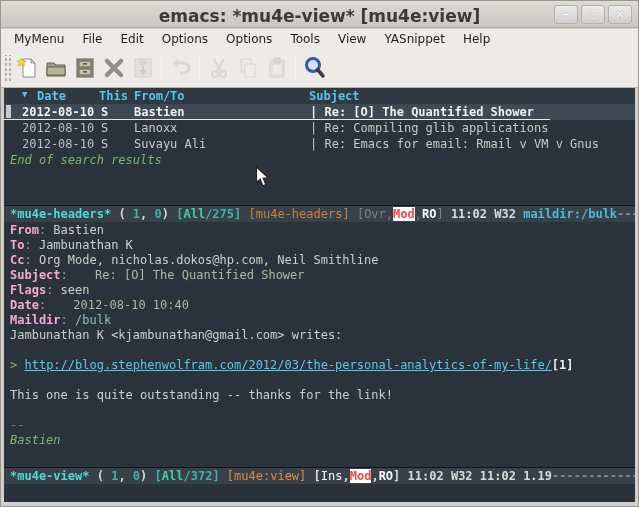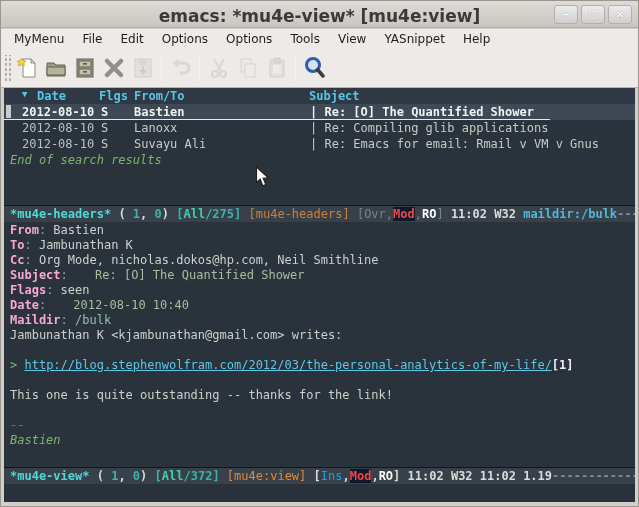--- a/index.html
+++ b/index.html
@@ -48,23 +48,23 @@
   
   .modeline{position:absolute;left:0;width:100%;height:17px;background:#38414a;
             border-top:1px solid #10161c;padding-left:6px;line-height:16px;white-space:nowrap;overflow:hidden;}
   .ml-top{top:117px;} .ml-bottom{top:379px;}
   .s-buffer{color:#4fd9d9;font-weight:bold;}
   .s-num{color:#3ab4aa;font-weight:bold;}
   .s-all{color:#3fd0a8;font-weight:bold;}
   .s-orange{color:#e08a3a;}
   .ml-top .s-orange{color:#c9803e;}
   .s-dim{color:#79838b;}
-  .s-mod{color:#f04848;background:#0f172a;font-weight:bold;}
+  .s-mod{color:#f04848;background:#ffffff;font-weight:bold;}
   .s-ro{color:#ffffff;font-weight:bold;}
-  .s-ins{color:#0ea5e9;}
+  .s-ins{color:#ffffff;}
   .s-text{color:#d9dcd9;font-weight:bold;}
   .s-path{color:#4fb9d9;font-weight:bold;}
   .s-dash{color:#848d95;font-weight:bold;}
   
   .message-pane{position:absolute;left:0;top:134px;width:100%;height:245px;padding:1px 0 0 6px;}
   .m-line{height:15px;line-height:15px;white-space:nowrap;}
   .fld{color:#f9a8d4;font-weight:bold;}
   .colon{color:#99a1a8;}
   .val-contact{color:#ccd1cc;}
   .val-special{color:#a6bf9e;margin-left:20px;}
@@ -176,21 +176,21 @@
         </svg>
       </div>
     </div>
 
   <div class="editor">
 
     <div class="headers-pane">
       <div class="hdr-line">
         <span class="sort-icon">▼</span>
         <span class="col-date">Date</span>
-        <span class="col-flags">Flgs</span>
+        <span class="col-flags">This</span>
         <span class="col-from">From/To</span>
         <span class="col-subject">Subject</span>
       </div>
       <div id="header-rows">
           <div class="h-row sel">
             <span class="c-date">2012-08-10</span>
             <span class="c-flag">S</span>
             <span class="c-from">Bastien</span>
             <span class="c-subj">| Re: [O] The Quantified Shower</span>
           </div>

